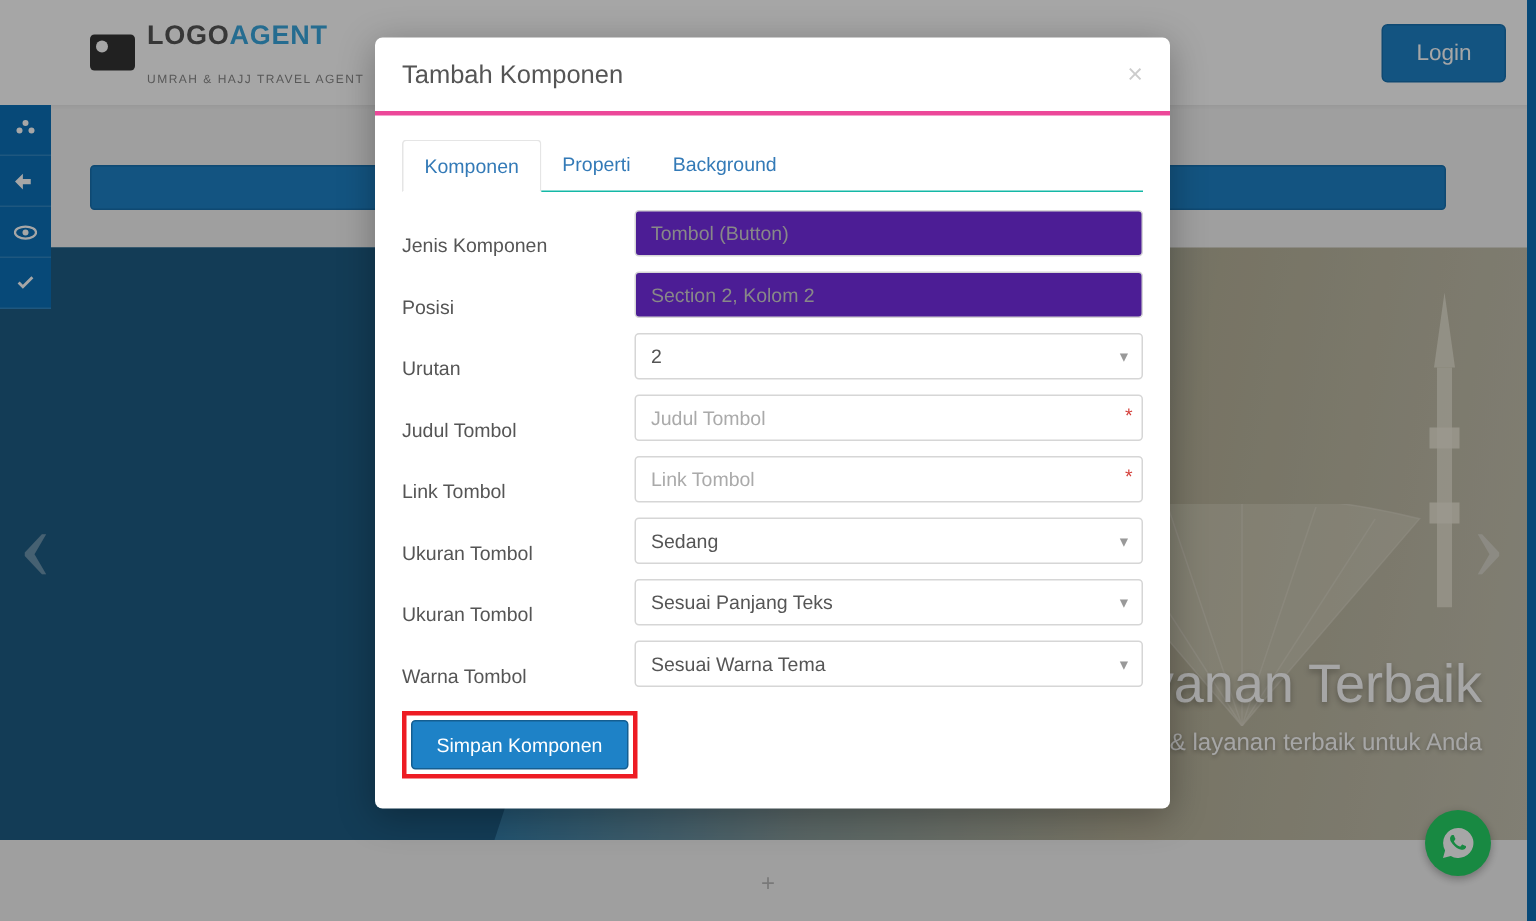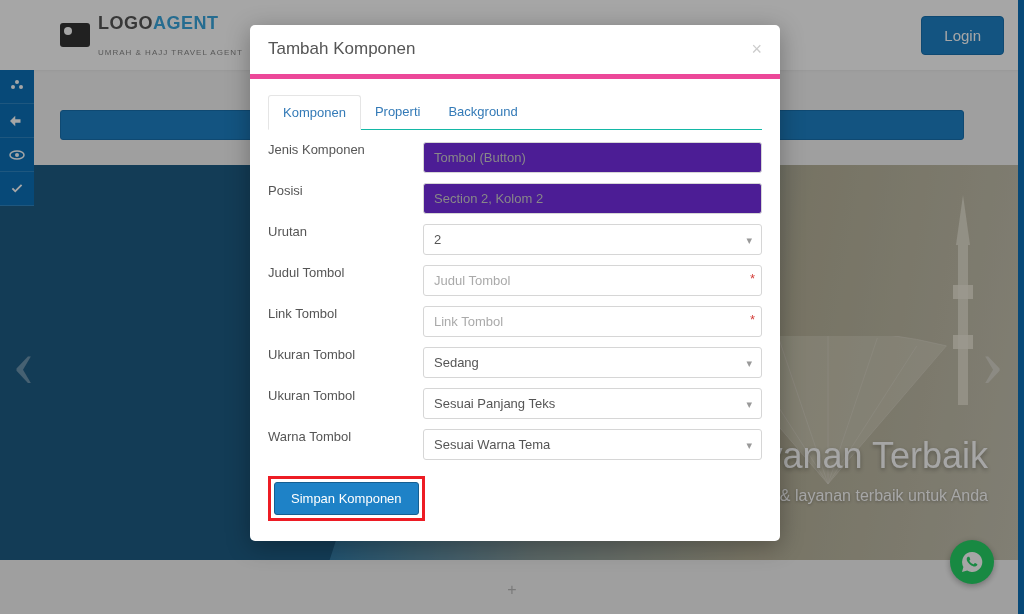--- a/index.html
+++ b/index.html
@@ -42,29 +42,29 @@
 
 
 .whatsapp { position:absolute; right:30px; bottom:30px; width:44px; height:44px; border-radius:50%; background:#25d366; display:flex; align-items:center; justify-content:center; color:#fff; font-size:22px; box-shadow:0 2px 6px rgba(0,0,0,0.3); cursor:pointer; z-index:6; }
 
 
 .bottom-plus { position:absolute; left:60px; right:60px; bottom:15px; display:flex; justify-content:center; color:#bbb; font-size:16px; }
 
 
 .overlay { position:absolute; inset:0; background:rgba(0,0,0,0.35); z-index:50; }
 .modal { position:absolute; left:250px; top:25px; width:530px; background:#fff; border-radius:5px; box-shadow:0 5px 25px rgba(0,0,0,0.3); z-index:60; }
-.modal-header { padding:14px 18px; border-bottom:5px solid #ec4899; display:flex; align-items:flex-start; }
+.modal-header { padding:14px 18px; border-bottom:3px solid #ec4899; display:flex; align-items:flex-end; }
 .modal-title { font-size:17px; color:#555; }
 .modal-close { margin-left:auto; color:#ccc; font-size:18px; cursor:pointer; }
 .modal-body { padding:16px 18px 20px 18px; }
 .tabs { display:flex; border-bottom:1px solid #14b8a6; margin-bottom:12px; }
 .tab { padding:9px 14px; font-size:13px; color:#337ab7; cursor:pointer; }
 .tab.active { border:1px solid #e5e5e5; border-bottom:1px solid #fff; border-radius:3px 3px 0 0; margin-bottom:-1px; background:#fff; }
 
-.form-group { display:flex; align-items:flex-start; margin-bottom:10px; }
+.form-group { display:flex; align-items:flex-end; margin-bottom:10px; }
 .form-label { width:155px; font-size:13px; color:#555; }
 .form-field { flex:1; position:relative; }
 .form-control { width:100%; padding:7px 10px; font-size:13px; border:1px solid #d6d6d6; border-radius:3px; background:#fff; color:#555; }
 .form-control[disabled] { background:#4c1d95; color:#888; }
 .select-wrap { position:relative; }
 .select-wrap::after { content:'▾'; position:absolute; right:10px; top:50%; transform:translateY(-50%); color:#999; font-size:11px; pointer-events:none; }
 .select-wrap .form-control { appearance:none; background:#fff; cursor:pointer; padding-right:26px; }
 .req-star { position:absolute; right:7px; top:6px; color:#d43f3a; font-size:13px; pointer-events:none; }
 
 .submit-wrap { display:inline-block; border:3px solid #ed1c24; padding:3px; margin-top:6px; }

